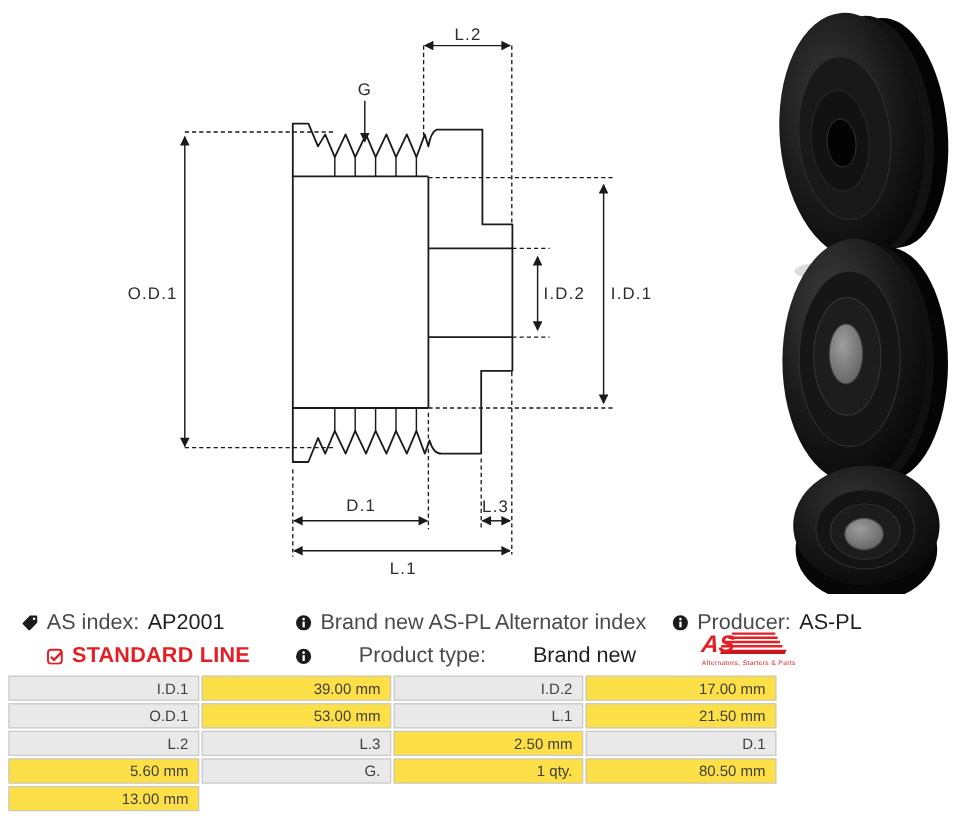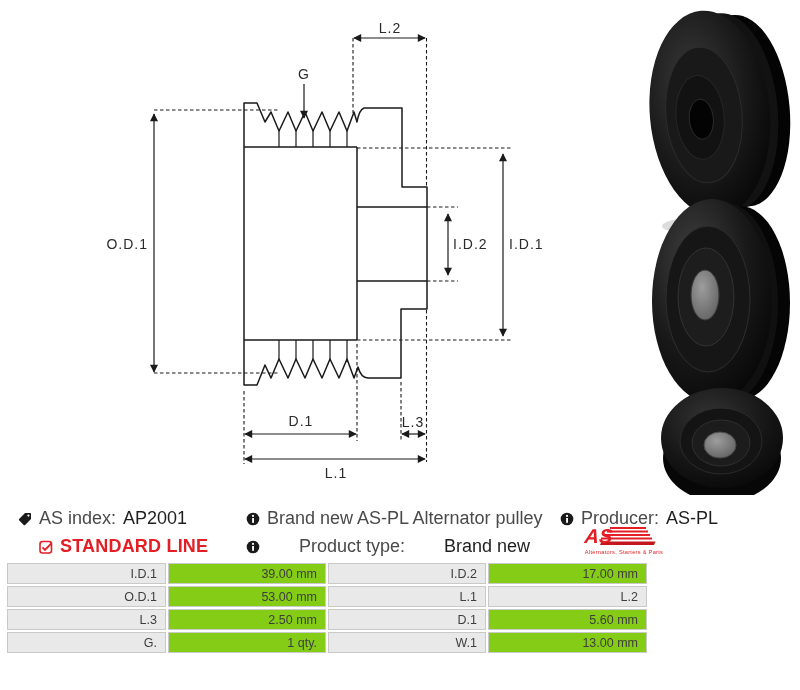--- a/index.html
+++ b/index.html
@@ -18,21 +18,21 @@
   .icon{display:inline-flex;width:14px;height:14px;flex:0 0 auto;}
 
   .brand-logo{position:absolute;left:578px;top:524px;width:88px;height:36px;}
 
   
   .spec-table{position:absolute;left:7px;top:563px;display:grid;
               grid-template-columns:159px 158px 158px 159px;gap:2px;}
   .cell{height:21px;line-height:21px;font-size:12.5px;text-align:right;
         padding:0 8px;border:1px solid #c9c9c9;box-sizing:border-box;color:#3e3e3e;}
   .cell.lab{background:#e9e9e9;}
-  .cell.val{background:#84cc16;}
+  .cell.val{background:#fde047;}
 </style>
 </head>
 <body>
 
 <div class="page">
 
   <svg class="drawing" width="800" height="495" viewBox="0 0 800 495">
     <defs>
       <marker id="arw" viewBox="0 0 10 10" refX="9" refY="5" markerWidth="10" markerHeight="8" orient="auto-start-reverse" markerUnits="userSpaceOnUse">
         <path d="M0,0 L10,5 L0,10 z" fill="#1a1a1a"></path>
@@ -165,21 +165,21 @@
   </div>
 
   <div class="info-item" style="left:246px;top:508px;">
     <span class="icon">
       <svg viewBox="0 0 14 14" width="14" height="14">
           <circle cx="7" cy="7" r="6.3" fill="#1a1a1a"></circle>
         <rect x="6.1" y="6" width="1.9" height="4.8" fill="#fff"></rect>
           <circle cx="7" cy="3.9" r="1.1" fill="#fff"></circle>
         </svg>
     </span>
-    <span>Brand new AS-PL Alternator pulley</span>
+    <span>Brand new AS-PL Alternator index</span>
   </div>
 
   <div class="info-item" style="left:246px;top:536px;gap:39px;">
     <span class="icon">
       <svg viewBox="0 0 14 14" width="14" height="14">
           <circle cx="7" cy="7" r="6.3" fill="#1a1a1a"></circle>
         <rect x="6.1" y="6" width="1.9" height="4.8" fill="#fff"></rect>
           <circle cx="7" cy="3.9" r="1.1" fill="#fff"></circle>
         </svg>
     </span>
@@ -213,27 +213,28 @@
 
   <div class="spec-table">
     <div class="cell lab">I.D.1</div>
     <div class="cell val">39.00 mm</div>
     <div class="cell lab">I.D.2</div>
     <div class="cell val">17.00 mm</div>
 
     <div class="cell lab">O.D.1</div>
     <div class="cell val">53.00 mm</div>
     <div class="cell lab">L.1</div>
+    <div class="cell val">21.50 mm</div>
 
     <div class="cell lab">L.2</div>
     <div class="cell lab">L.3</div>
     <div class="cell val">2.50 mm</div>
 
     <div class="cell lab">D.1</div>
     <div class="cell val">5.60 mm</div>
     <div class="cell lab">G.</div>
     <div class="cell val">1 qty.</div>
 
-    <div class="cell lab">W.1</div>
+    <div class="cell val">80.50 mm</div>
     <div class="cell val">13.00 mm</div>
   </div>
 
 </div>
 
 </body></html>

